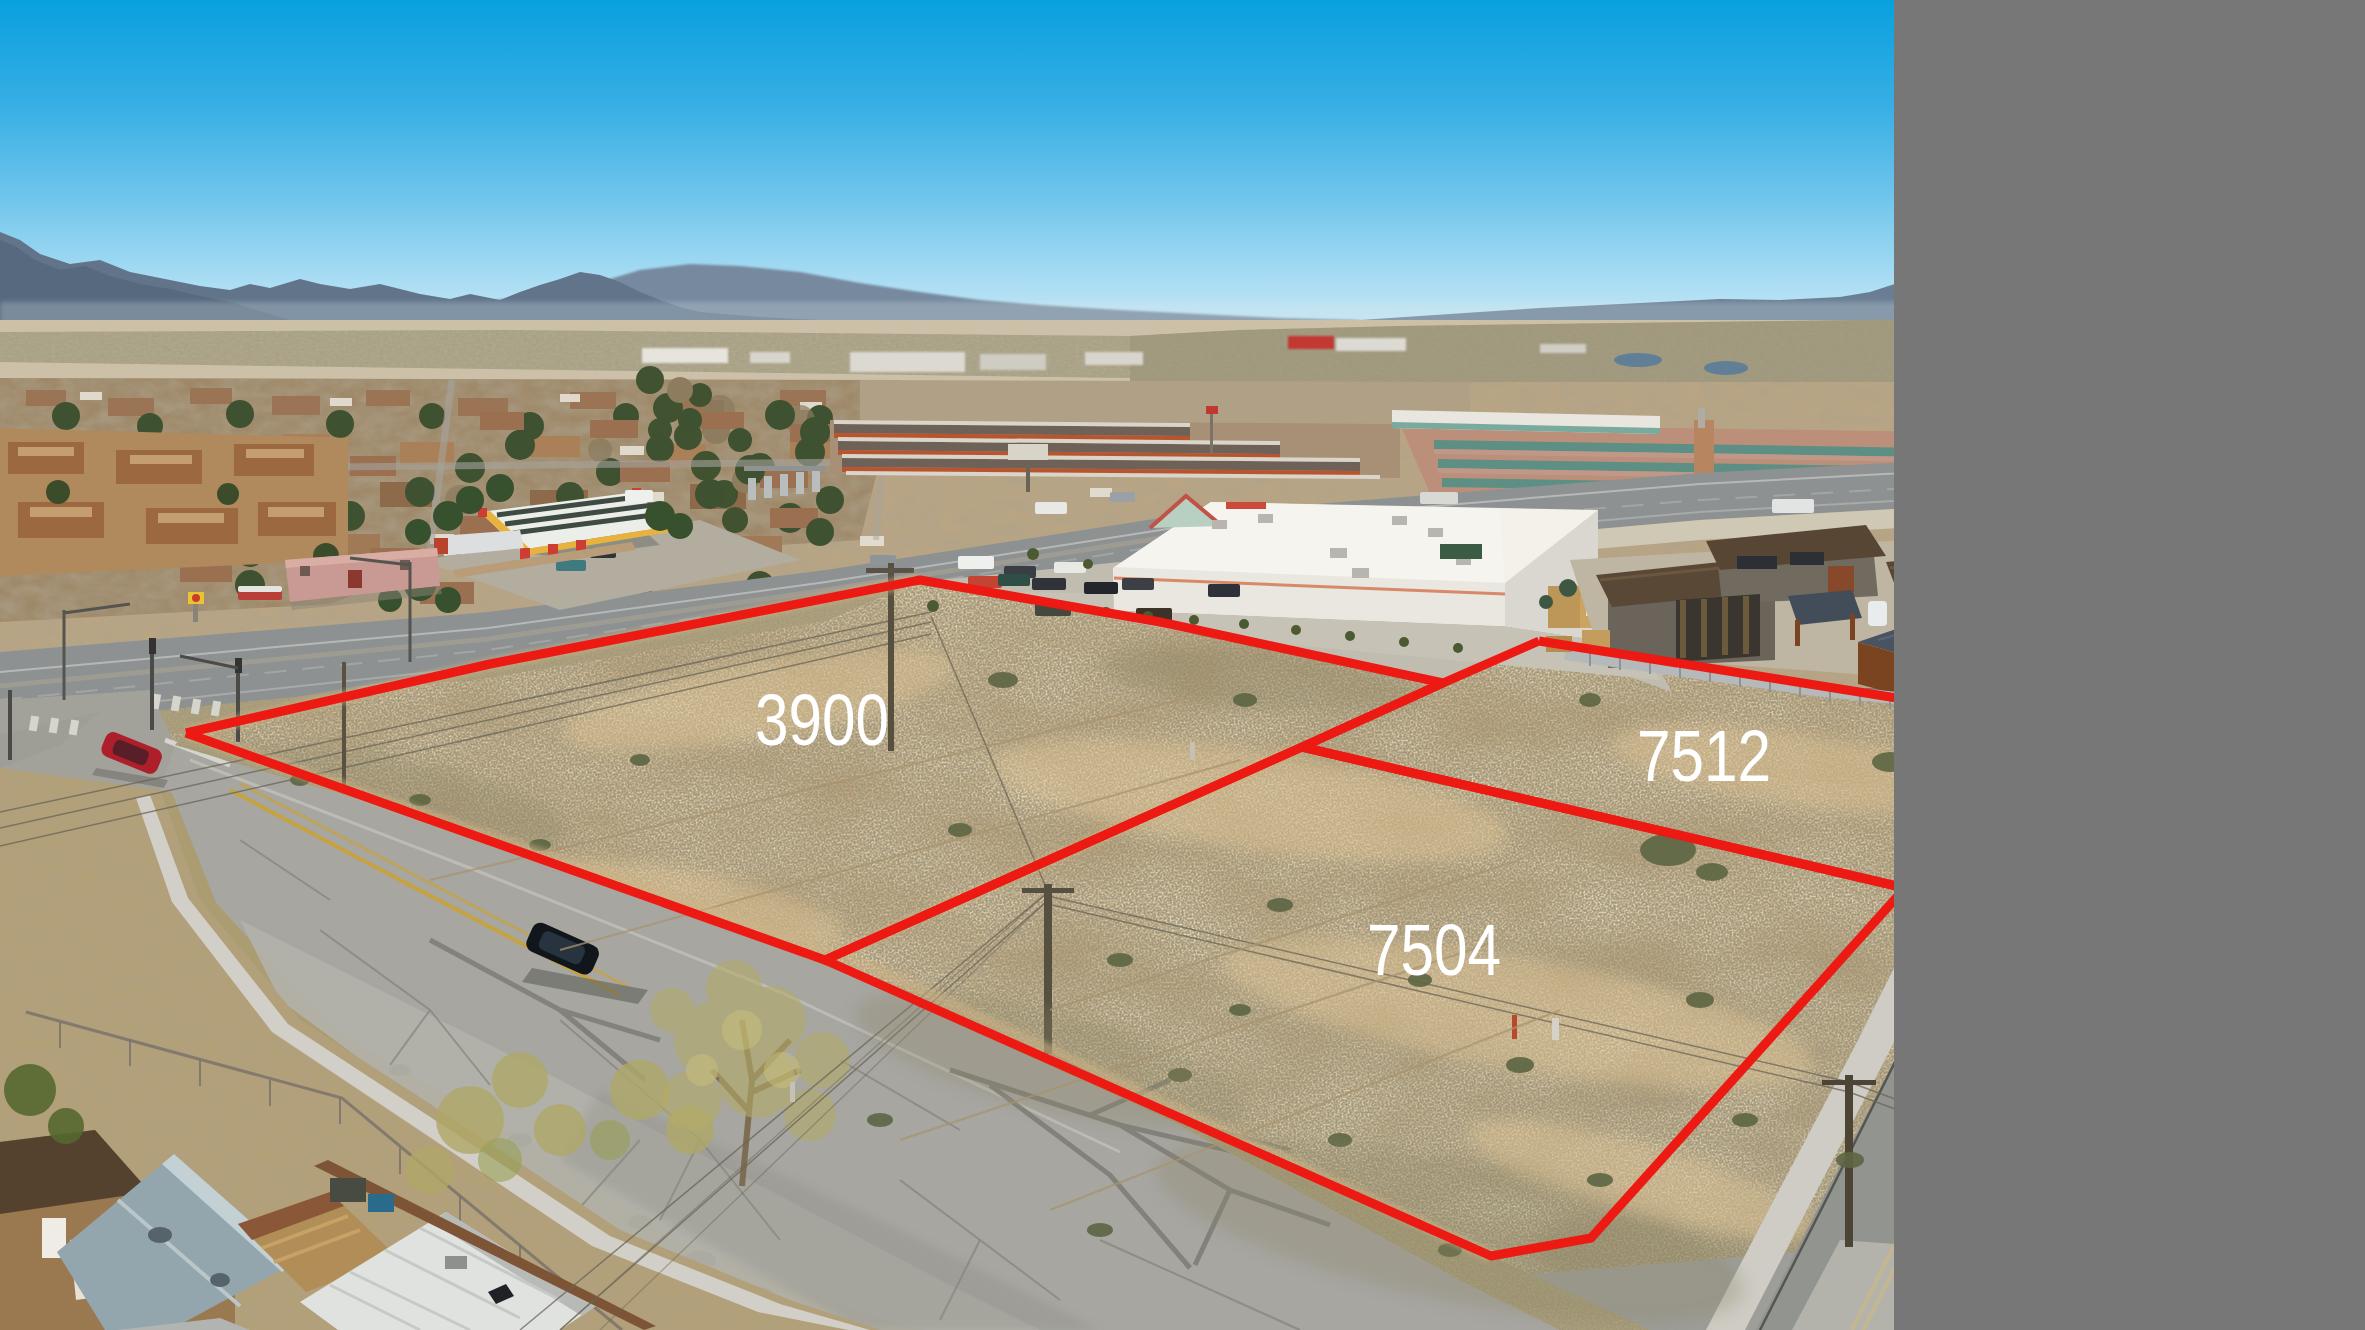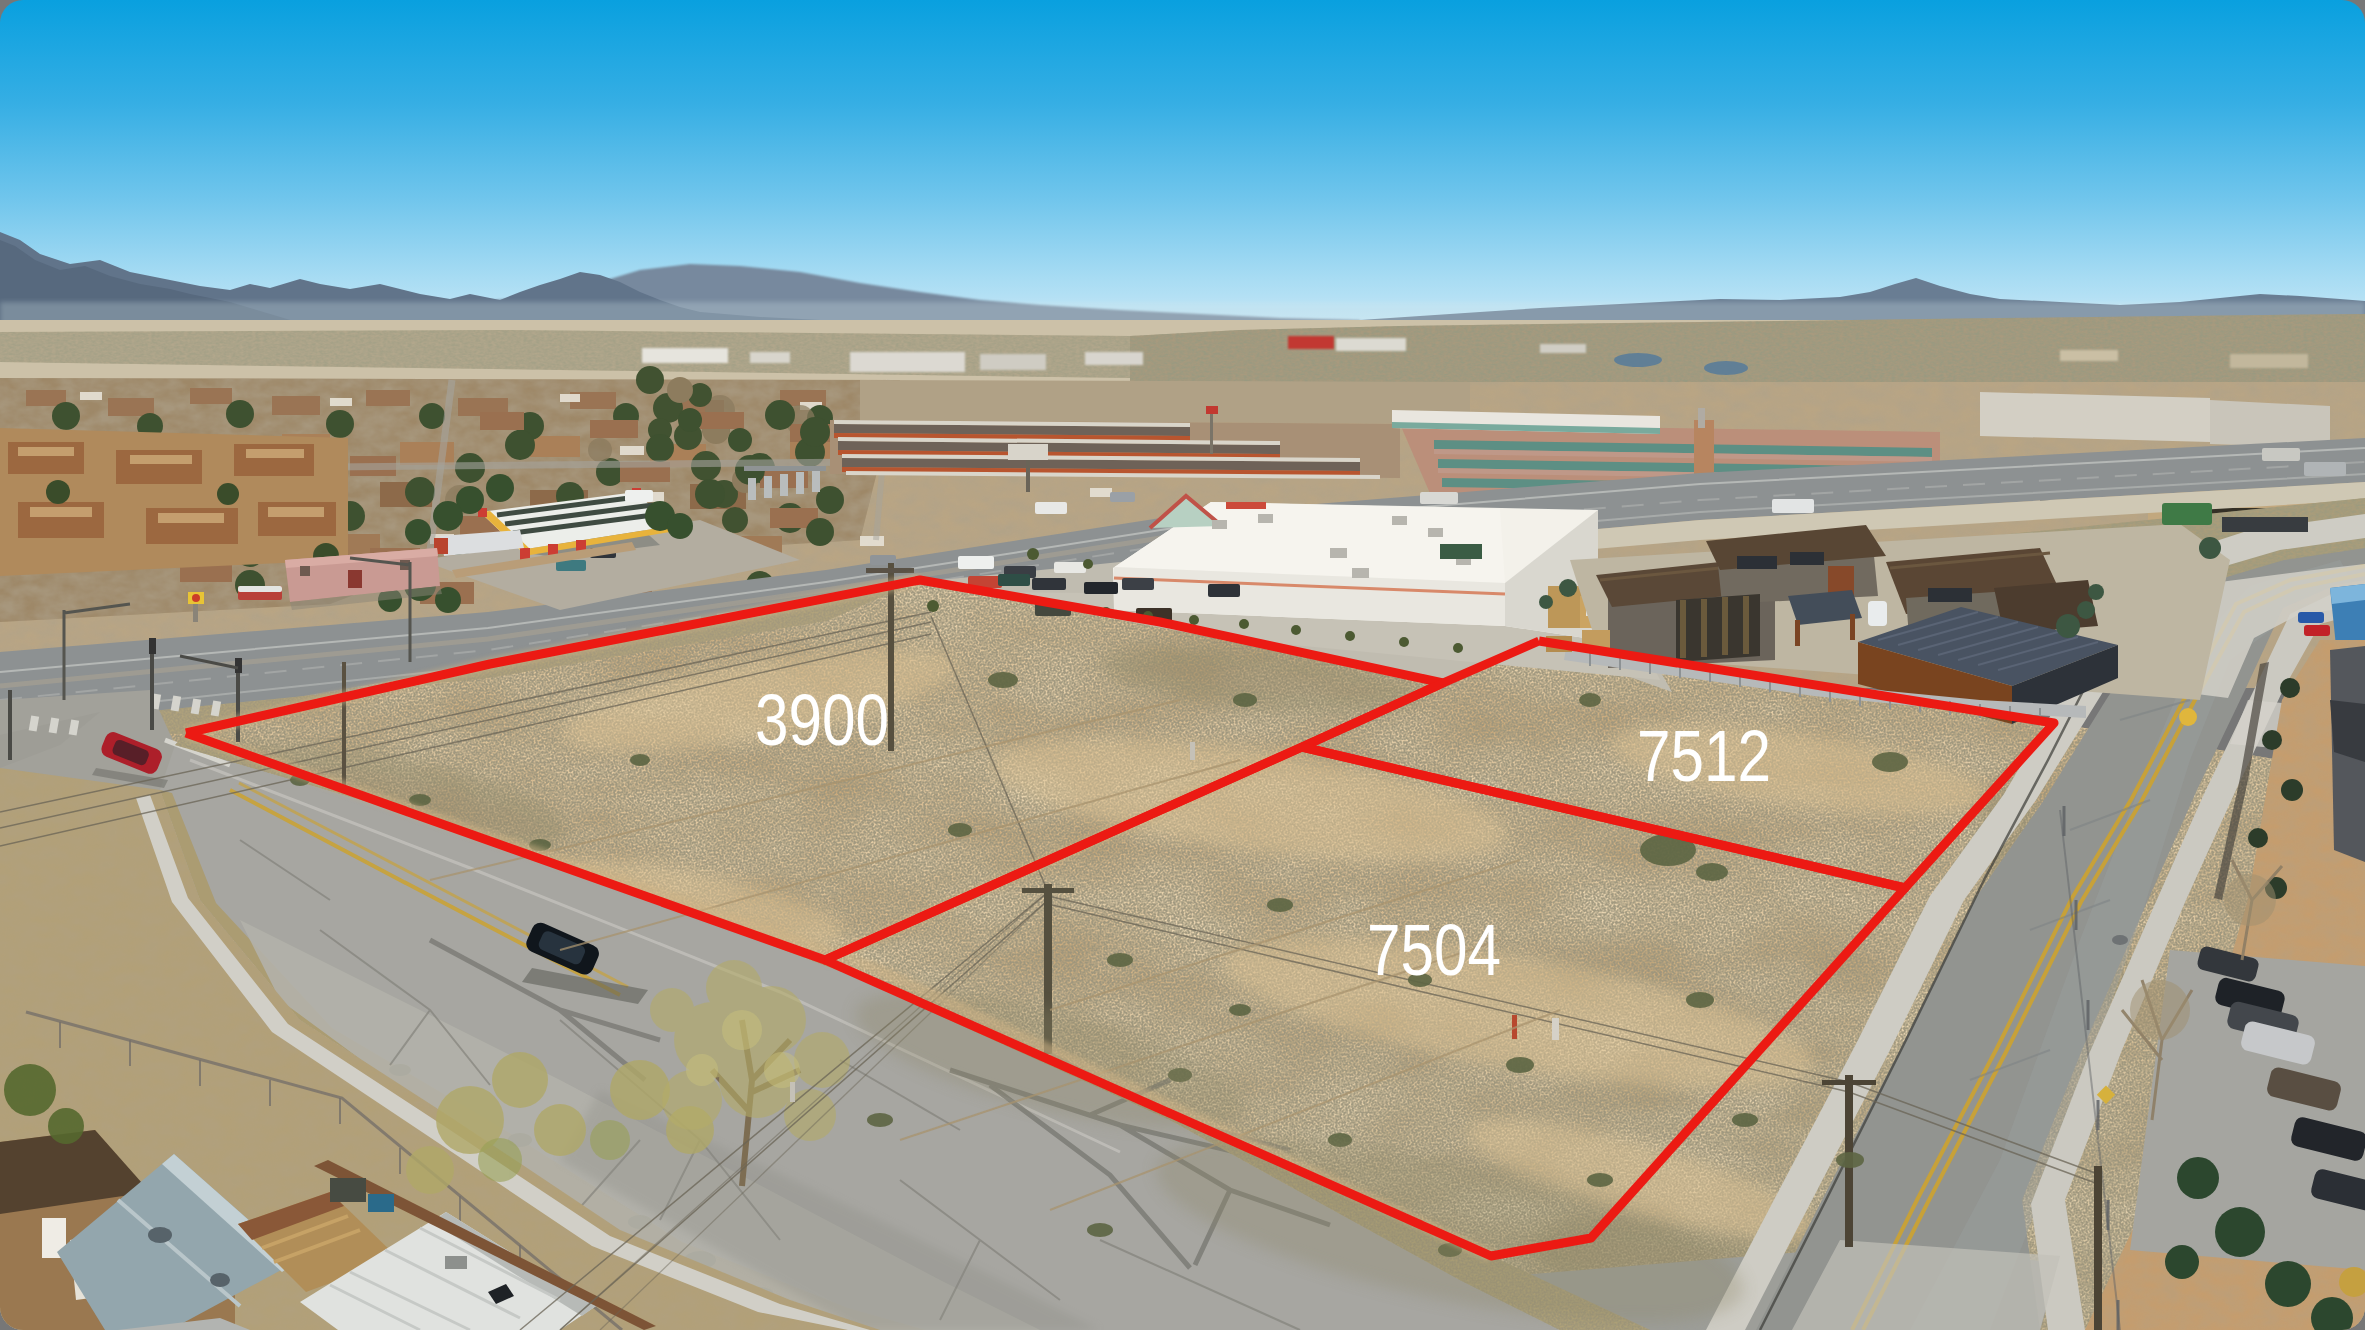--- a/index.html
+++ b/index.html
@@ -1,16 +1,16 @@
 <!DOCTYPE html>
 <html><head>
 <meta charset="utf-8">
 <style>
 html,body{margin:0;padding:0;background:#777;}
-#stage{width:2365px;height:1330px;position:relative;overflow:hidden;font-family:"Liberation Sans",sans-serif;border-radius:23px;}
+#stage{width:1894px;height:1330px;position:relative;overflow:hidden;font-family:"Liberation Sans",sans-serif;}
 </style>
 </head>
 <body>
 <div id="stage">
 <svg width="2365" height="1330" viewBox="0 0 2365 1330">
 <defs>
 <linearGradient id="sky" x1="0" y1="0" x2="0" y2="1">
  <stop offset="0" stop-color="#09a0df"></stop>
  <stop offset="0.3" stop-color="#35aee4"></stop>
  <stop offset="0.58" stop-color="#6fc5ec"></stop>

